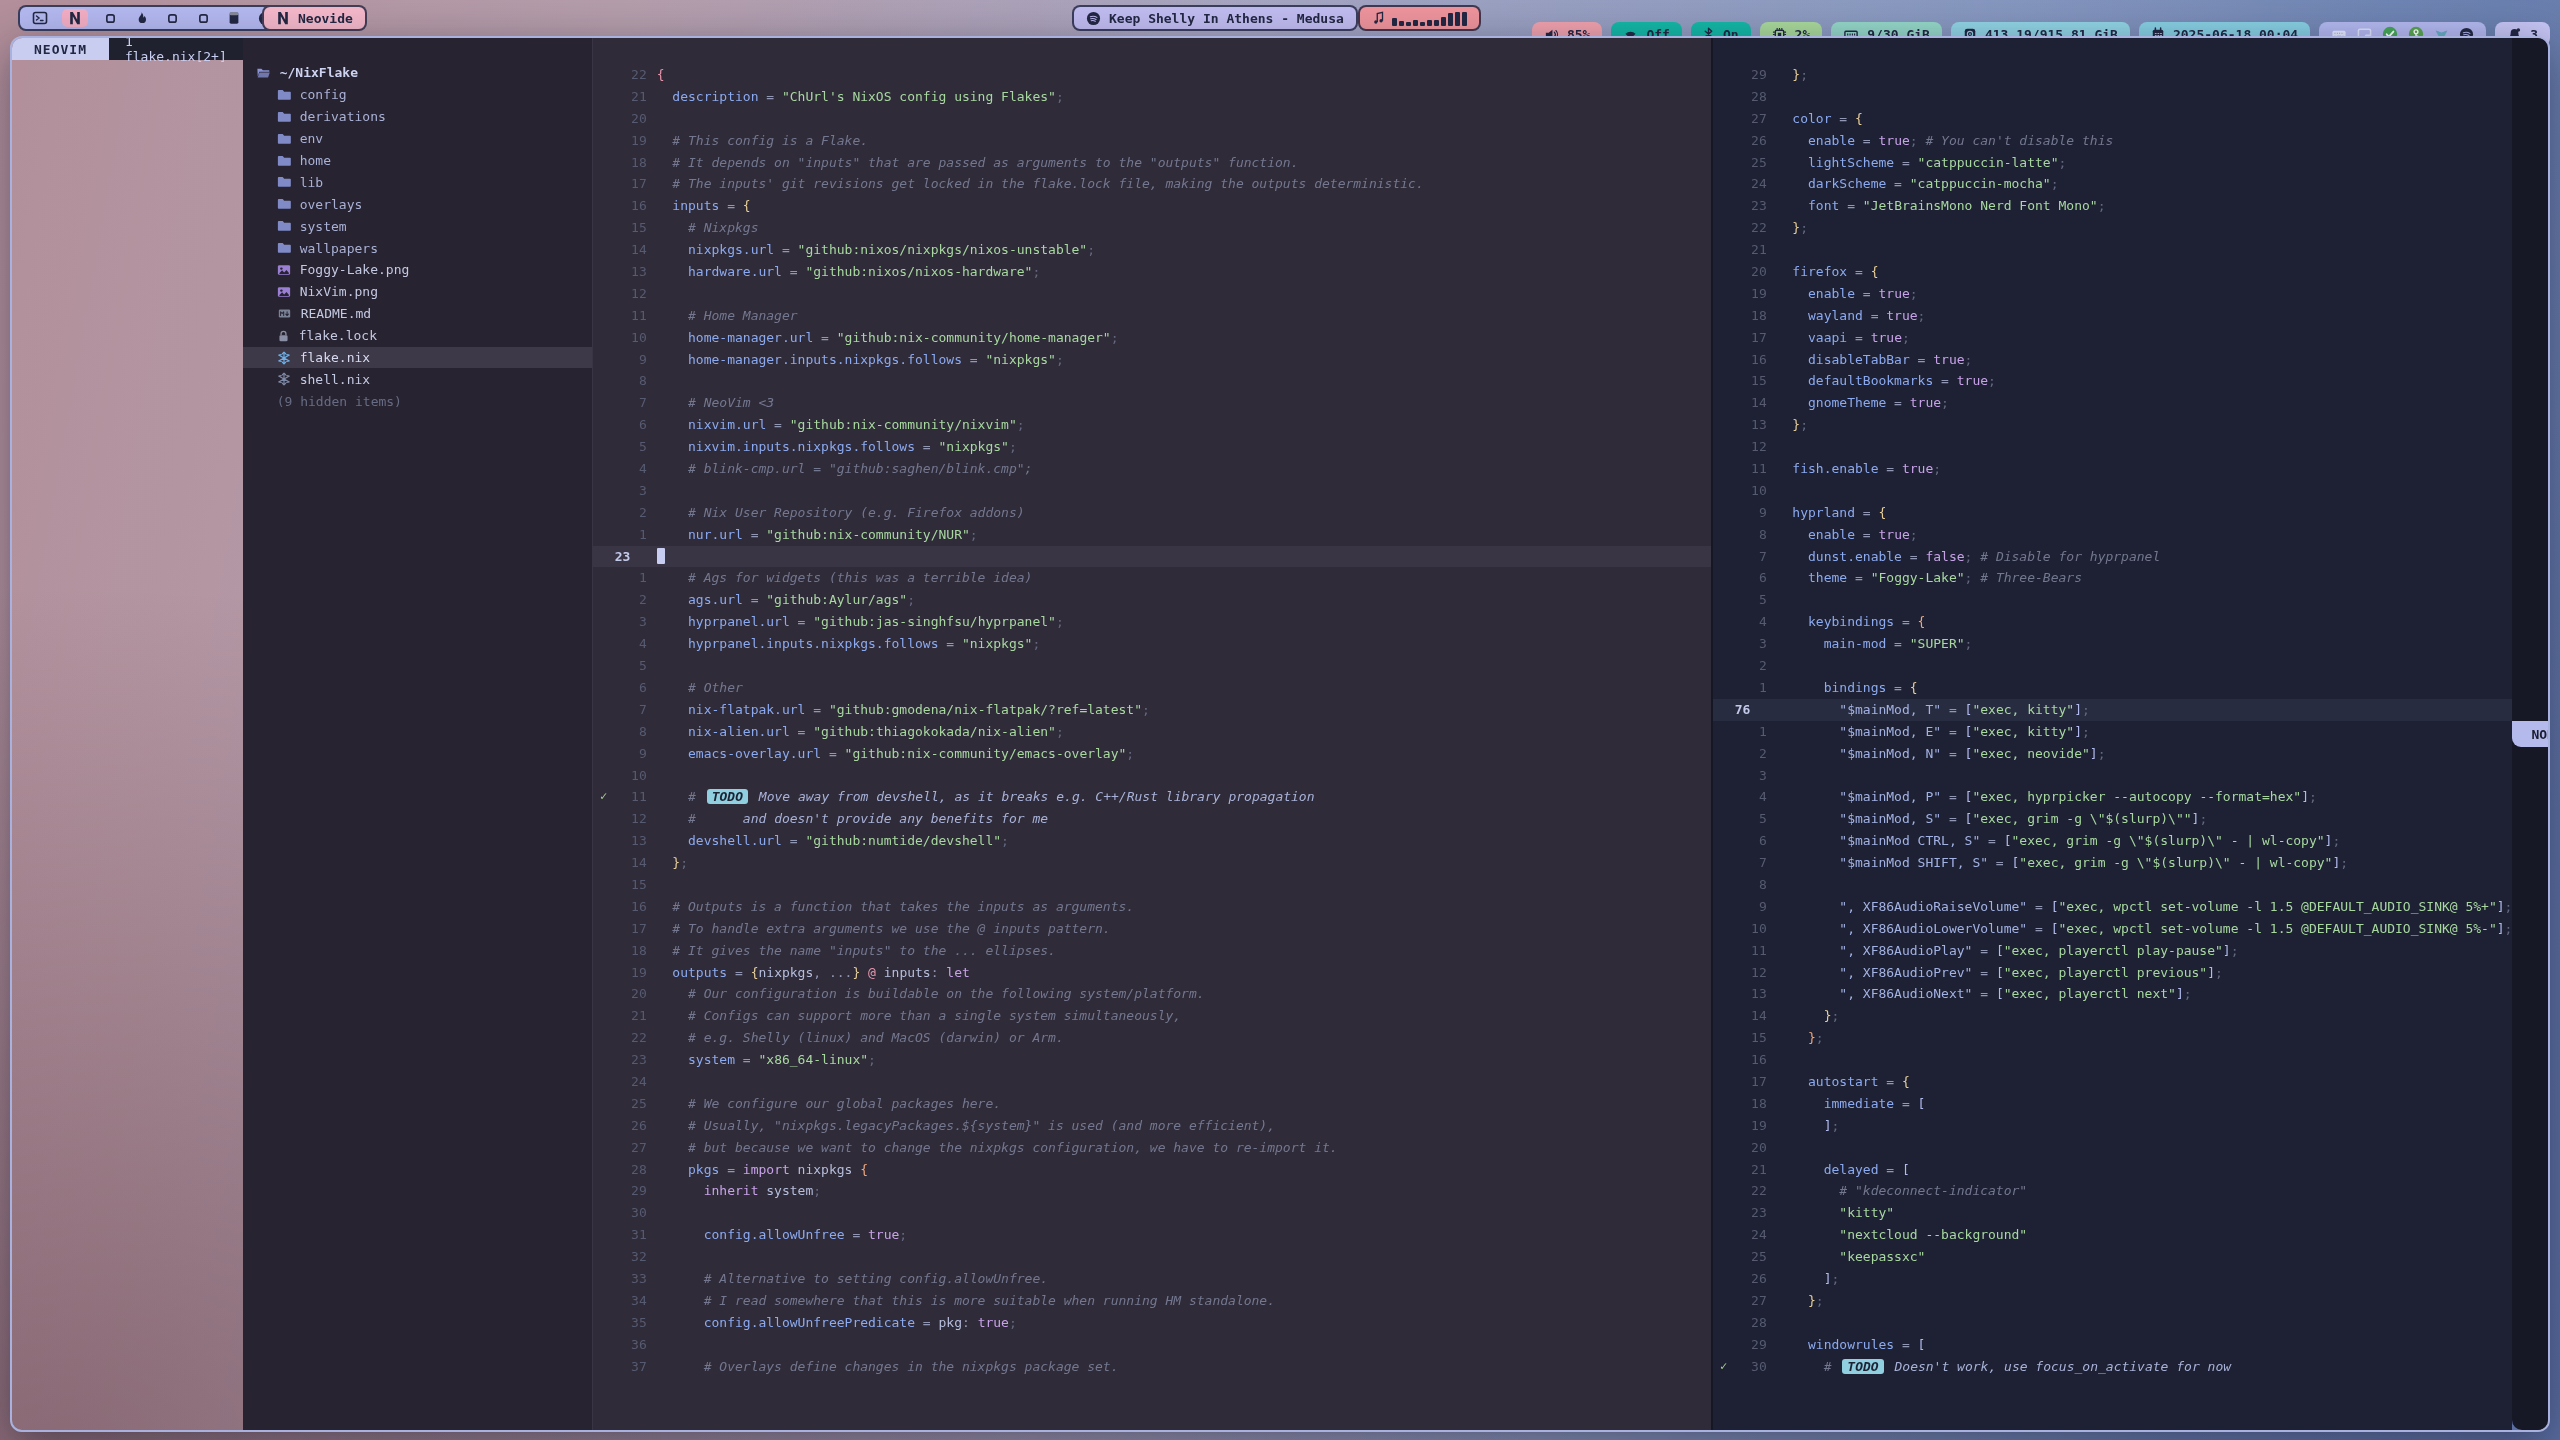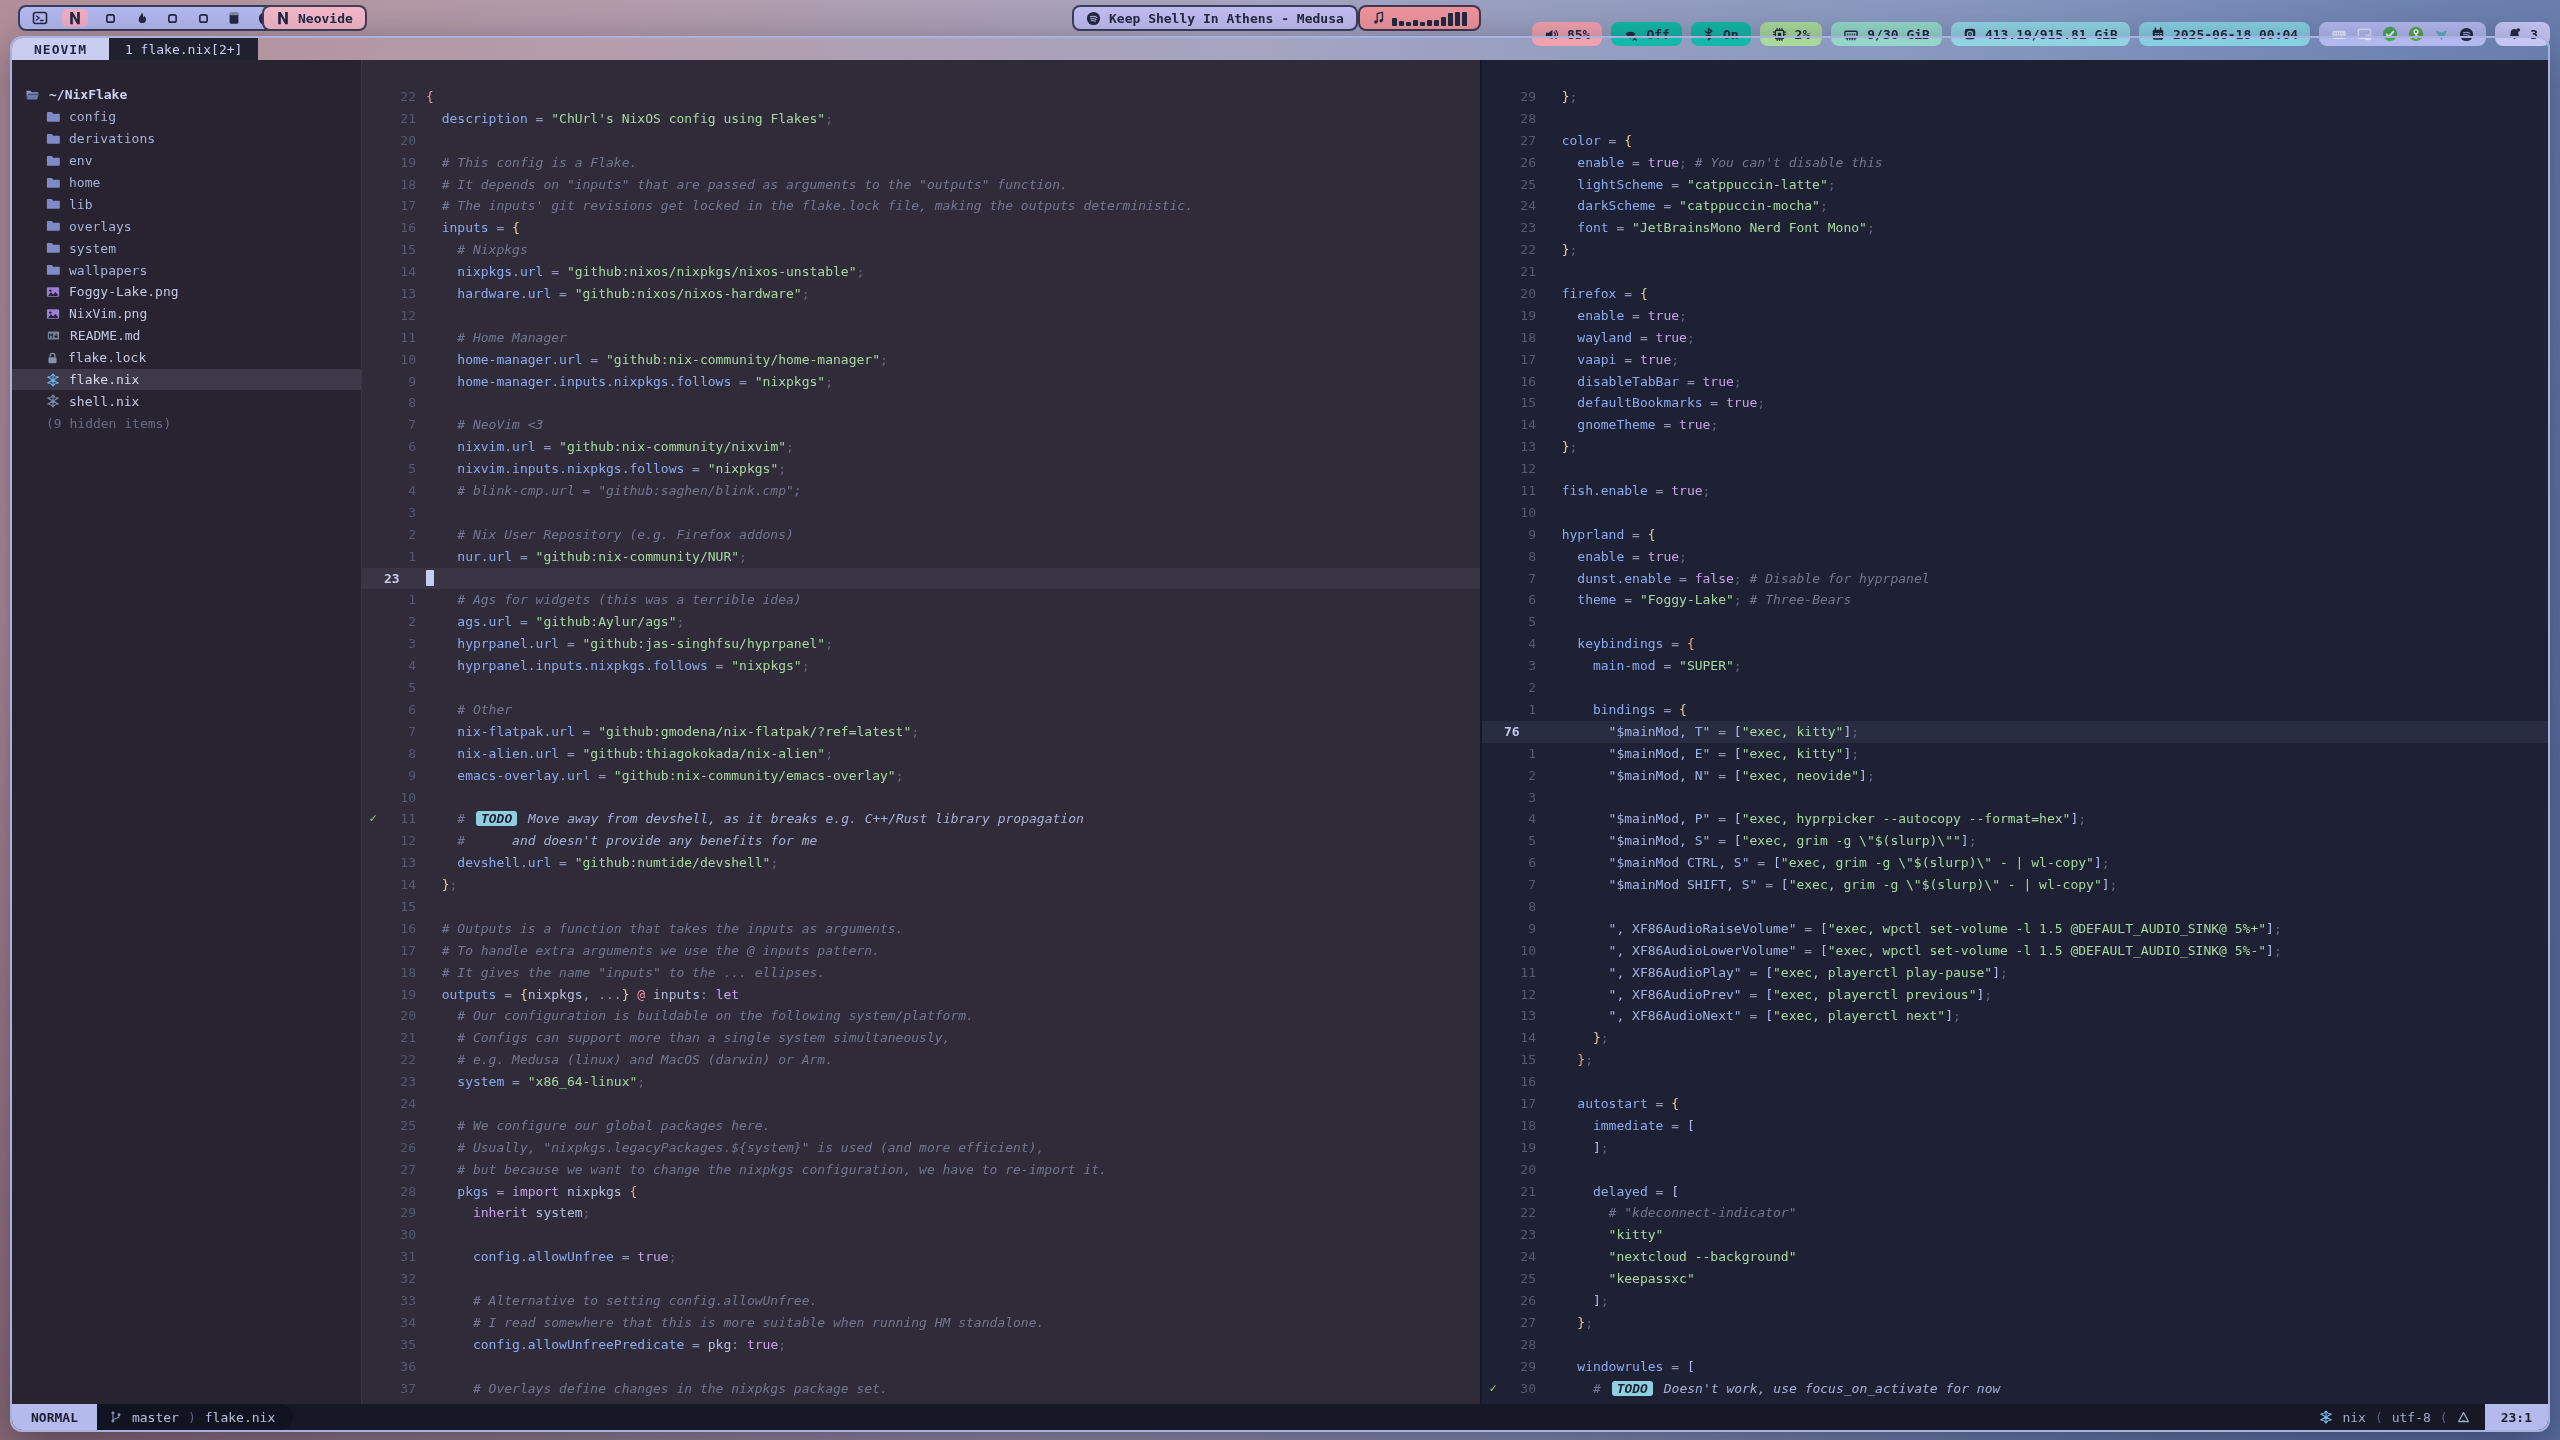--- a/index.html
+++ b/index.html
@@ -29,21 +29,21 @@
   .bars div { width:5px; background:#232843; border-radius:1px; }
   .right-group { position:absolute; right:10px; top:16px; height:28px; display:flex; gap:9px; align-items:center; }
   .right-group .pill { position:static; }
   .icon { display:inline-flex; align-items:center; justify-content:center; }
   .icon svg { display:block; }
   
   .nv-window {
     position:absolute; left:10px; top:36px; width:2540px; height:1396px;
     border:2px solid #a9b2de; border-radius:12px; overflow:hidden;
     box-shadow:0 12px 45px rgba(18,18,40,.45);
-    display:flex; flex-direction:column;
+    display:flex; flex-direction:row;
   }
   .tabline { height:22px; display:flex; flex:0 0 22px; background:transparent; font-size:13px; }
   .tab-neovim { background:#c9cdf0; color:#222844; font-weight:bold; letter-spacing:1px; padding:0 22px; display:flex; align-items:center; border-top-left-radius:10px; }
   .tab-buffer { background:#20212e; color:#c9cff2; padding:0 16px; display:flex; align-items:center; gap:6px; }
   .nv-body { flex:1; display:flex; min-height:0; }
   .tree { width:350px; background:#272331; border-right:1px solid #3a3545; padding-top:24px; font-size:13px; overflow:hidden; }
   .tree-row { height:21.9px; display:flex; align-items:center; gap:9px; padding-left:34px; color:#a9b1d6; white-space:nowrap; }
   .tree-root { padding-left:13px; color:#ccd2f0; font-weight:bold; }
   .tree-file { color:#c4c9e2; }
   .tree-row.selected { background:#3d3949; color:#d8dbf0; }
@@ -487,21 +487,21 @@
         <div class="crow"><span class="sign"></span><span class="num">12</span><span class="code"><span class="tk-c">    #</span><span class="tk-ct">      and doesn't provide any benefits for me</span></span></div>
         <div class="crow"><span class="sign"></span><span class="num">13</span><span class="code"><span class="tk-k">    devshell.url</span><span class="tk-p"> = </span><span class="tk-s">"github:numtide/devshell"</span><span class="tk-pd">;</span></span></div>
         <div class="crow"><span class="sign"></span><span class="num">14</span><span class="code"><span class="tk-y">  }</span><span class="tk-pd">;</span></span></div>
         <div class="crow"><span class="sign"></span><span class="num">15</span><span class="code"></span></div>
         <div class="crow"><span class="sign"></span><span class="num">16</span><span class="code"><span class="tk-c">  # Outputs is a function that takes the inputs as arguments.</span></span></div>
         <div class="crow"><span class="sign"></span><span class="num">17</span><span class="code"><span class="tk-c">  # To handle extra arguments we use the @ inputs pattern.</span></span></div>
         <div class="crow"><span class="sign"></span><span class="num">18</span><span class="code"><span class="tk-c">  # It gives the name "inputs" to the ... ellipses.</span></span></div>
         <div class="crow"><span class="sign"></span><span class="num">19</span><span class="code"><span class="tk-k">  outputs</span><span class="tk-p"> = </span><span class="tk-y">{</span><span class="tk-id">nixpkgs</span><span class="tk-p">, ...</span><span class="tk-y">}</span><span class="tk-r"> @ </span><span class="tk-id">inputs</span><span class="tk-p">: </span><span class="tk-b">let</span></span></div>
         <div class="crow"><span class="sign"></span><span class="num">20</span><span class="code"><span class="tk-c">    # Our configuration is buildable on the following system/platform.</span></span></div>
         <div class="crow"><span class="sign"></span><span class="num">21</span><span class="code"><span class="tk-c">    # Configs can support more than a single system simultaneously,</span></span></div>
-        <div class="crow"><span class="sign"></span><span class="num">22</span><span class="code"><span class="tk-c">    # e.g. Medusa (linux) and MacOS (darwin) or Arm.</span></span></div>
+        <div class="crow"><span class="sign"></span><span class="num">22</span><span class="code"><span class="tk-c">    # e.g. Shelly (linux) and MacOS (darwin) or Arm.</span></span></div>
         <div class="crow"><span class="sign"></span><span class="num">23</span><span class="code"><span class="tk-k">    system</span><span class="tk-p"> = </span><span class="tk-s">"x86_64-linux"</span><span class="tk-pd">;</span></span></div>
         <div class="crow"><span class="sign"></span><span class="num">24</span><span class="code"></span></div>
         <div class="crow"><span class="sign"></span><span class="num">25</span><span class="code"><span class="tk-c">    # We configure our global packages here.</span></span></div>
         <div class="crow"><span class="sign"></span><span class="num">26</span><span class="code"><span class="tk-c">    # Usually, "nixpkgs.legacyPackages.${system}" is used (and more efficient),</span></span></div>
         <div class="crow"><span class="sign"></span><span class="num">27</span><span class="code"><span class="tk-c">    # but because we want to change the nixpkgs configuration, we have to re-import it.</span></span></div>
         <div class="crow"><span class="sign"></span><span class="num">28</span><span class="code"><span class="tk-k">    pkgs</span><span class="tk-p"> = </span><span class="tk-b">import</span><span class="tk-id"> nixpkgs </span><span class="tk-o">{</span></span></div>
         <div class="crow"><span class="sign"></span><span class="num">29</span><span class="code"><span class="tk-b">      inherit</span><span class="tk-id"> system</span><span class="tk-pd">;</span></span></div>
         <div class="crow"><span class="sign"></span><span class="num">30</span><span class="code"></span></div>
         <div class="crow"><span class="sign"></span><span class="num">31</span><span class="code"><span class="tk-k">      config.allowUnfree</span><span class="tk-p"> = </span><span class="tk-b">true</span><span class="tk-pd">;</span></span></div>
         <div class="crow"><span class="sign"></span><span class="num">32</span><span class="code"></span></div>

